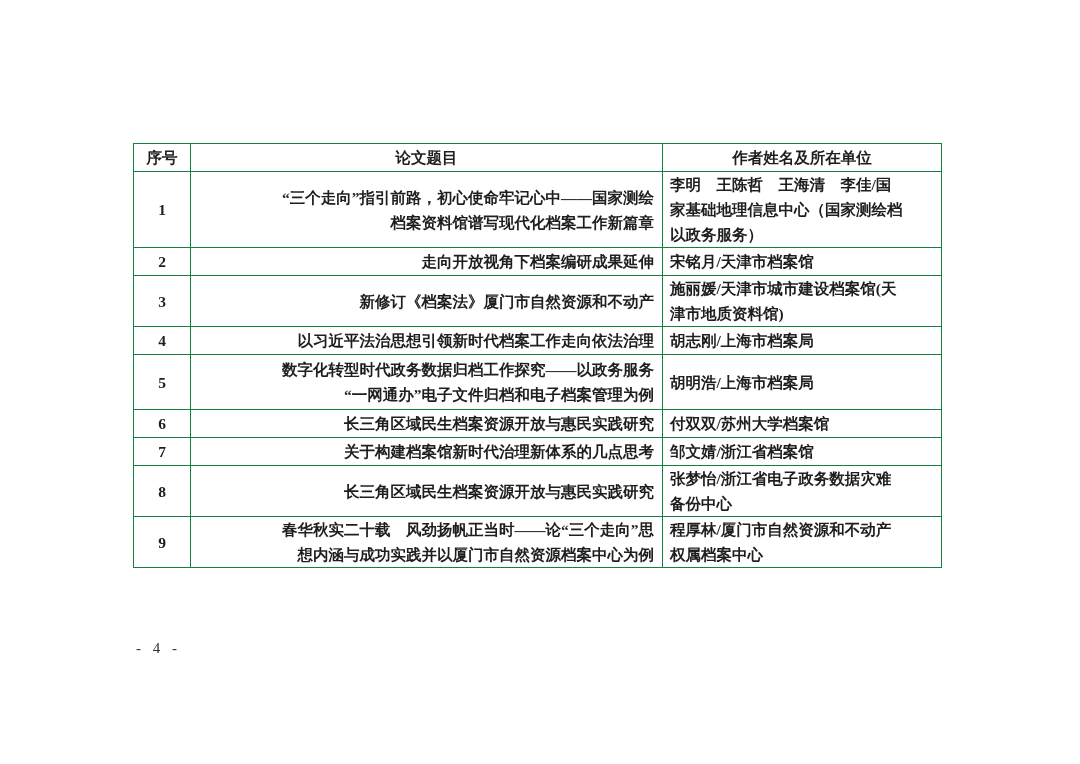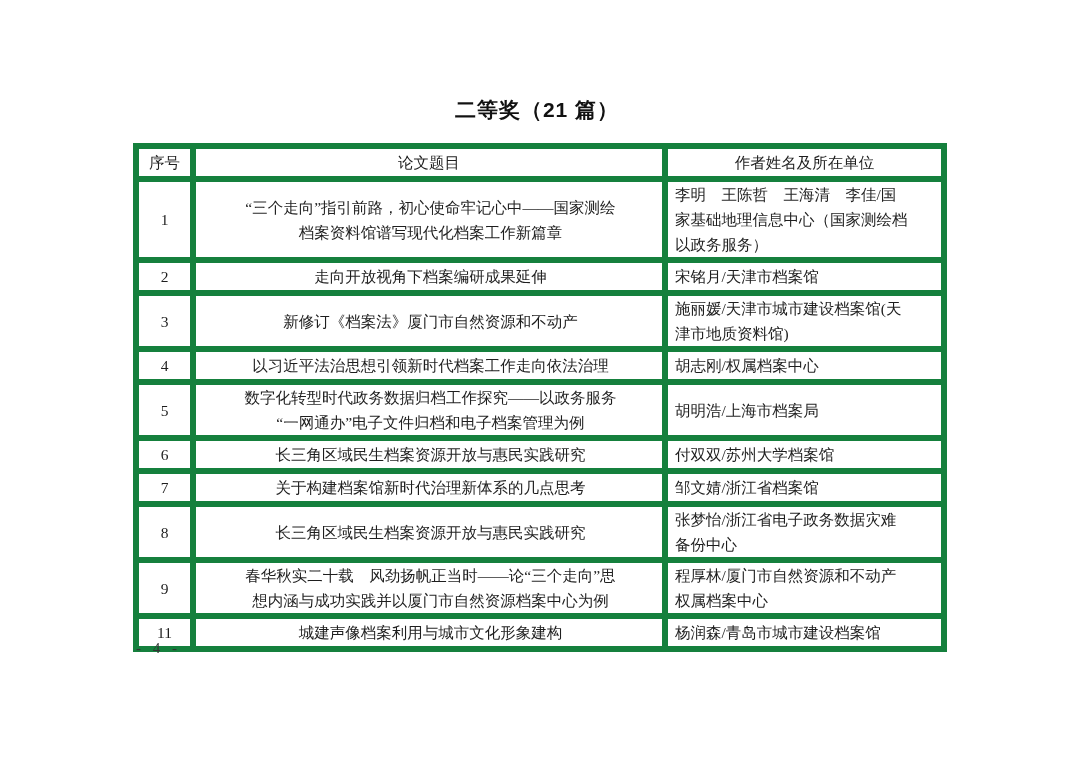--- a/index.html
+++ b/index.html
@@ -32,34 +32,34 @@
     position: absolute;
     left: 133px;
     top: 143px;
     width: 808px;
     border-collapse: collapse;
     table-layout: fixed;
     font-size: 15.5px;
     color: #1e1e1e;
   }
   table.award-table td, table.award-table th {
-    border: 6px solid #15803d;
+    border: 1px solid #15803d;
     vertical-align: middle;
     line-height: 25px;
-    font-weight: normal;
+    font-weight: bold;
     overflow: hidden;
   }
   tr.hdr { height: 28px; }
   tr.row-s { height: 27px; }
   tr.row-d { height: 51px; }
   tr.row-d5 { height: 55px; }
   tr.row-t { height: 74px; }
   td.c-no, th.h-no { text-align: center; }
   td.c-title {
-    text-align: center;
+    text-align: right;
     padding: 0 8px 0 11px;
     white-space: pre-line;
     margin-left: 48px;
   }
   td.c-author {
     text-align: left;
     padding: 0 5px 0 7px;
     white-space: pre-line;
   }
   th.h-title, th.h-author { text-align: center; }
@@ -70,21 +70,20 @@
     font-size: 15px;
     letter-spacing: 4px;
     color: #333333;
   }
 </style>
 </head>
 <body>
 
 <div class="page">
 
-  <div class="doc-title">二等奖（21 篇）</div>
 
   <table class="award-table">
     <colgroup>
       <col style="width:57px">
       <col style="width:472px">
       <col style="width:279px">
     </colgroup>
     <tbody>
         <tr class="hdr">
       <th class="h-no">序号</th>
@@ -106,21 +105,21 @@
     </tr>
     <tr class="row-d">
       <td class="c-no">3</td>
       <td class="c-title">新修订《档案法》厦门市自然资源和不动产</td>
       <td class="c-author">施丽媛/天津市城市建设档案馆(天
 津市地质资料馆)</td>
     </tr>
     <tr class="row-s">
       <td class="c-no">4</td>
       <td class="c-title">以习近平法治思想引领新时代档案工作走向依法治理</td>
-      <td class="c-author">胡志刚/权属档案中心</td>
+      <td class="c-author">胡志刚/上海市档案局</td>
     </tr>
     <tr class="row-d5">
       <td class="c-no">5</td>
       <td class="c-title">数字化转型时代政务数据归档工作探究——以政务服务
 “一网通办”电子文件归档和电子档案管理为例</td>
       <td class="c-author">胡明浩/上海市档案局</td>
     </tr>
     <tr class="row-s">
       <td class="c-no">6</td>
       <td class="c-title">长三角区域民生档案资源开放与惠民实践研究</td>
@@ -137,23 +136,18 @@
       <td class="c-author">张梦怡/浙江省电子政务数据灾难
 备份中心</td>
     </tr>
     <tr class="row-d">
       <td class="c-no">9</td>
       <td class="c-title">春华秋实二十载　风劲扬帆正当时——论“三个走向”思
 想内涵与成功实践并以厦门市自然资源档案中心为例</td>
       <td class="c-author">程厚林/厦门市自然资源和不动产
 权属档案中心</td>
     </tr>
-    <tr class="row-s">
-      <td class="c-no">11</td>
-      <td class="c-title">城建声像档案利用与城市文化形象建构</td>
-      <td class="c-author">杨润森/青岛市城市建设档案馆</td>
-    </tr>
   </tbody>
     </table>
 
   <div class="page-footer">- 4 -</div>
 
 </div>
 
 </body></html>

